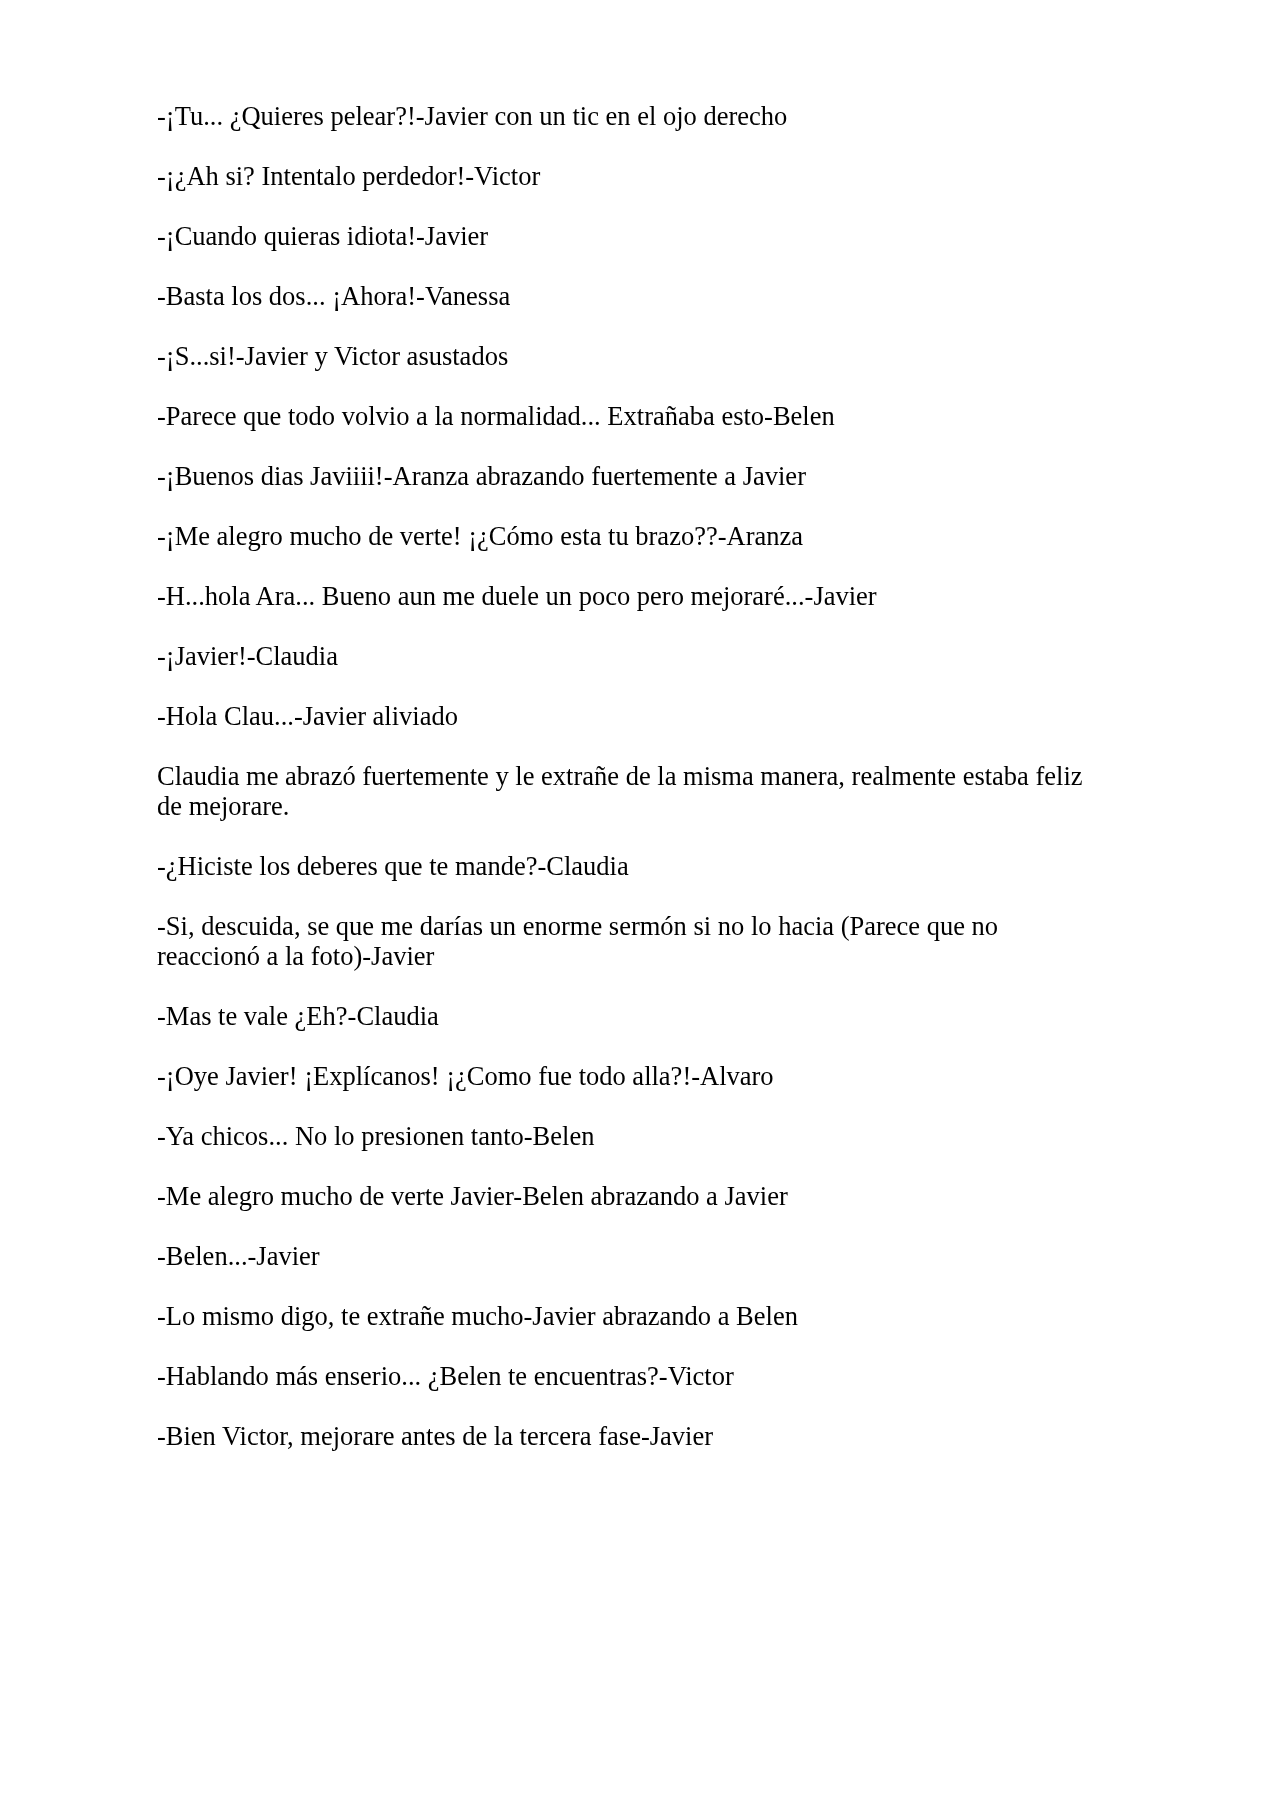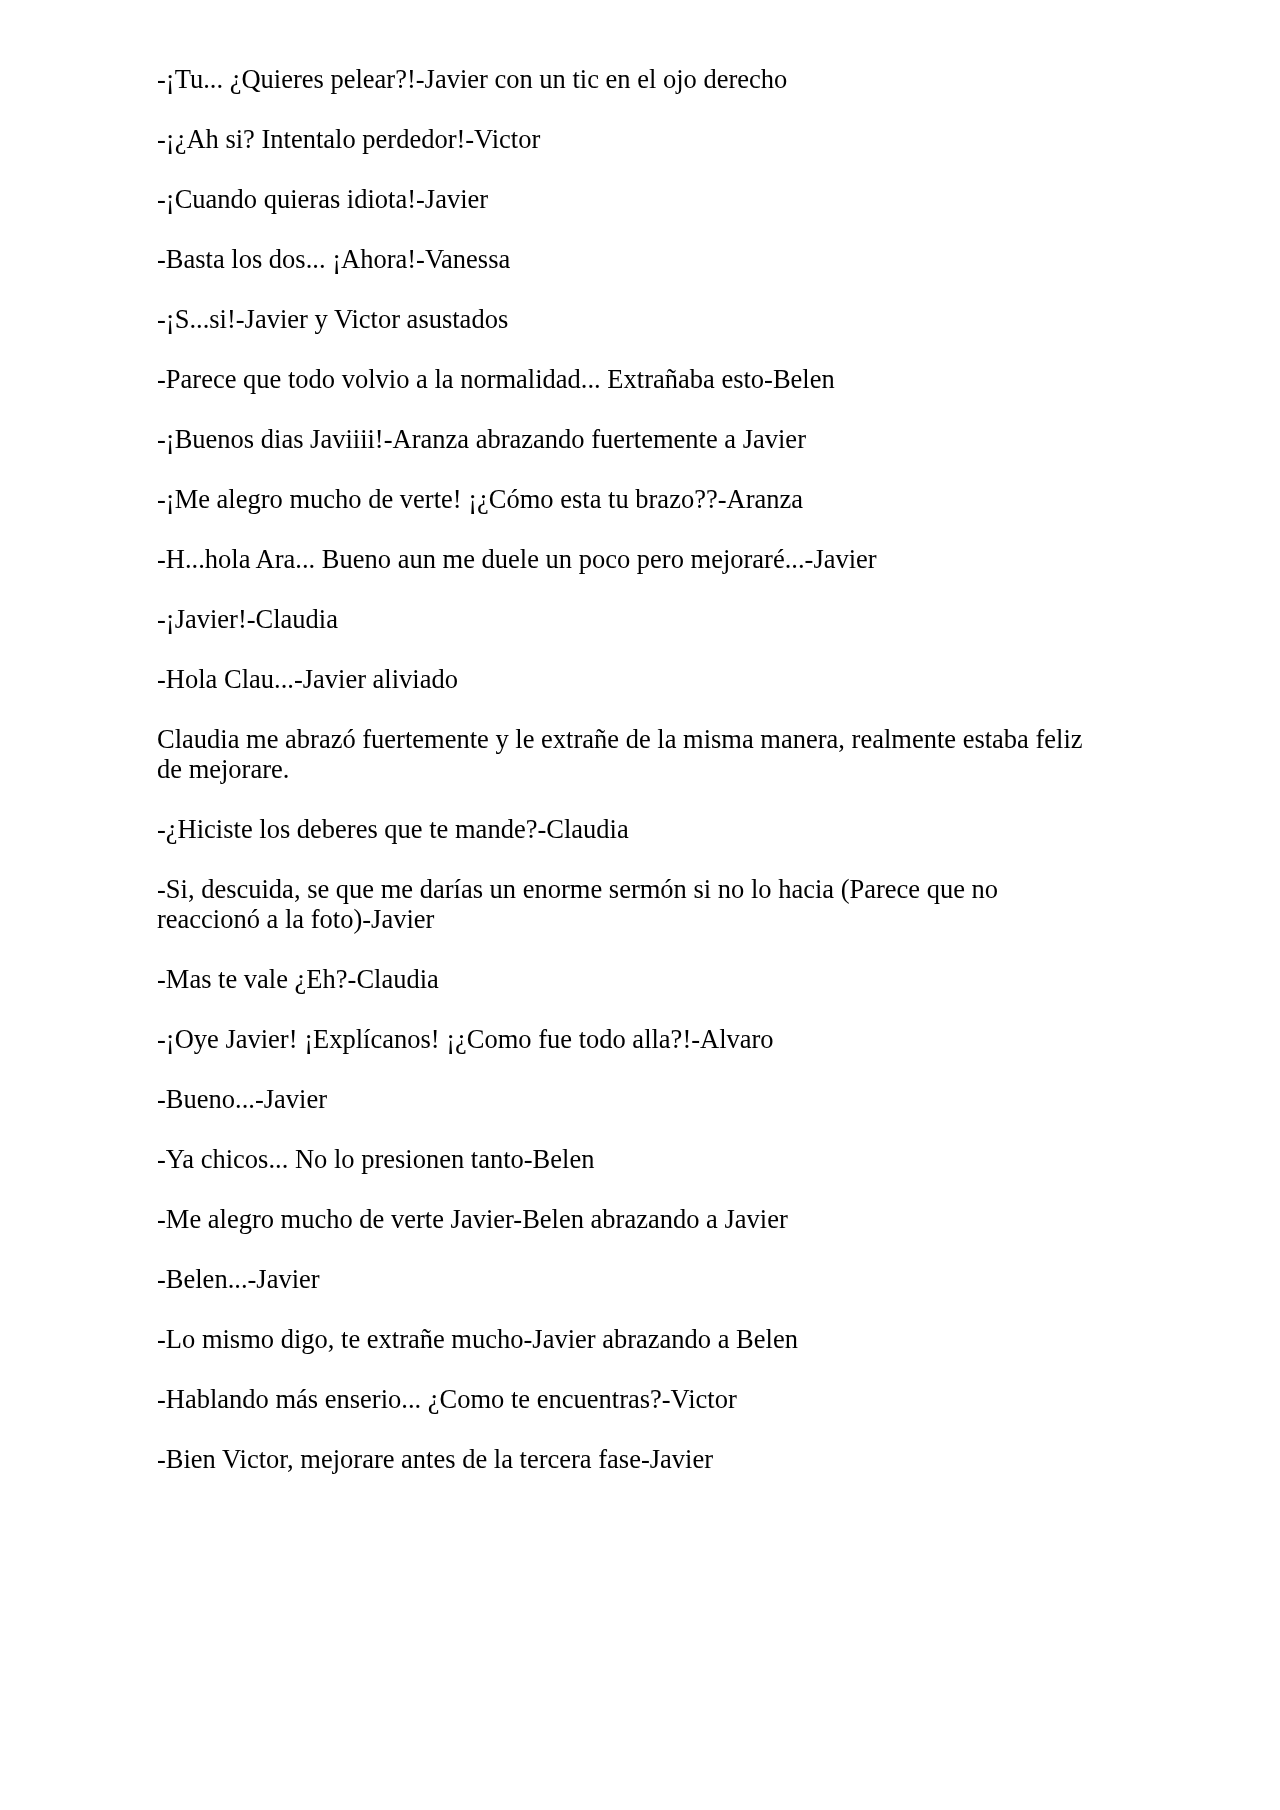--- a/index.html
+++ b/index.html
@@ -14,21 +14,21 @@
     font-family: "Liberation Serif", "DejaVu Serif", serif;
     color: #000000;
   }
   .page {
     width: 1280px;
     height: 1810px;
     background: #ffffff;
     box-sizing: border-box;
   }
   .doc-text {
-    padding: 64px 120px 0 157px;
+    padding: 101px 120px 0 157px;
     font-size: 26.5px;
     line-height: 30px;
   }
   .para {
     margin: 0 0 30px 0;
     padding: 0;
   }
   .line {
     display: block;
     white-space: pre;
@@ -83,34 +83,31 @@
         <span class="line">-Si, descuida, se que me darías un enorme sermón si no lo hacia (Parece que no</span>
         <span class="line">reaccionó a la foto)-Javier</span>
       </p>
       <p class="para">
         <span class="line">-Mas te vale ¿Eh?-Claudia</span>
       </p>
       <p class="para">
         <span class="line">-¡Oye Javier! ¡Explícanos! ¡¿Como fue todo alla?!-Alvaro</span>
       </p>
       <p class="para">
-        <span class="line">-Bueno...-Javier</span>
-      </p>
-      <p class="para">
         <span class="line">-Ya chicos... No lo presionen tanto-Belen</span>
       </p>
       <p class="para">
         <span class="line">-Me alegro mucho de verte Javier-Belen abrazando a Javier</span>
       </p>
       <p class="para">
         <span class="line">-Belen...-Javier</span>
       </p>
       <p class="para">
         <span class="line">-Lo mismo digo, te extrañe mucho-Javier abrazando a Belen</span>
       </p>
       <p class="para">
-        <span class="line">-Hablando más enserio... ¿Como te encuentras?-Victor</span>
+        <span class="line">-Hablando más enserio... ¿Belen te encuentras?-Victor</span>
       </p>
       <p class="para">
         <span class="line">-Bien Victor, mejorare antes de la tercera fase-Javier</span>
       </p>
     </article>
 </main>
 
 </body></html>

